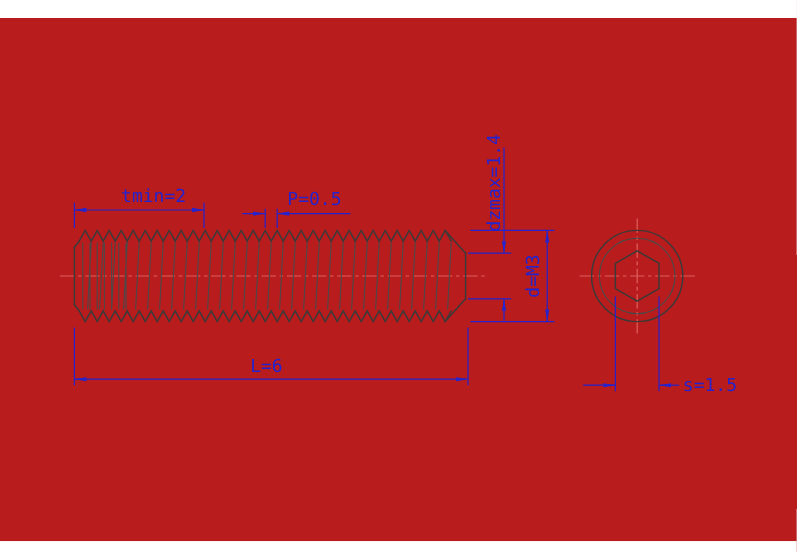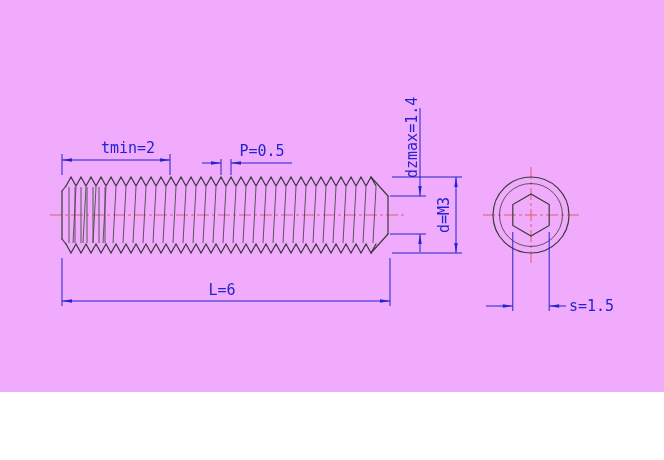--- a/index.html
+++ b/index.html
@@ -1,16 +1,16 @@
 <!DOCTYPE html>
 <html><head>
 <meta charset="utf-8">
 <style>
   html,body{margin:0;padding:0;background:#ffffff;}
-  .page{width:664px;height:392px;background:#f0abfc;position:relative;overflow:hidden;}
+  .page{width:664px;height:436px;background:#b91c1c;position:relative;overflow:hidden;margin-top:15px;}
   svg{display:block;}
   .outline{stroke:#3a3a3a;stroke-width:1.2;fill:none;stroke-linecap:round;}
   .thin{stroke:#4a4a4a;stroke-width:0.9;fill:none;}
   .dim{stroke:#2323cf;stroke-width:1;fill:none;}
   .dimfill{fill:#2323cf;stroke:none;}
   .dimtext{fill:#2323cf;font:15px "DejaVu Sans Mono", monospace;}
   .center{stroke:#e06060;stroke-width:1;fill:none;stroke-dasharray:12 3 3 3;}
 </style>
 </head>
 <body>

